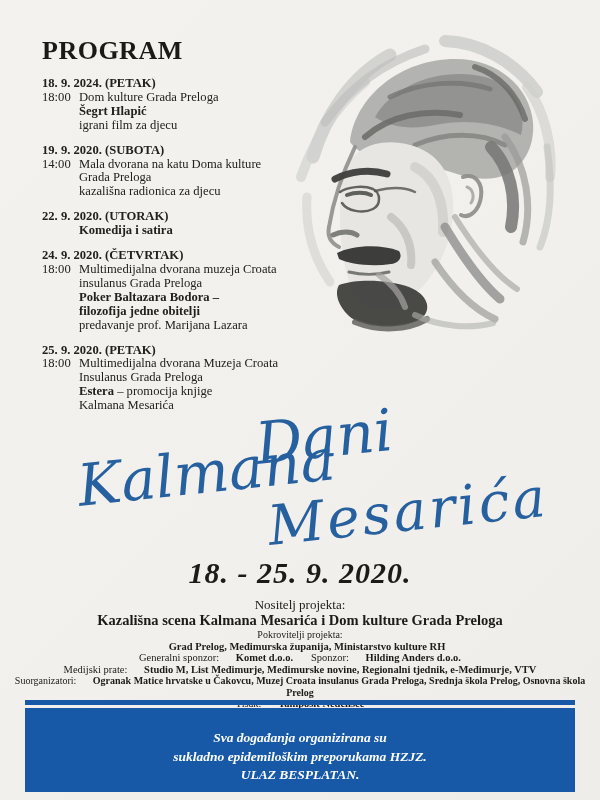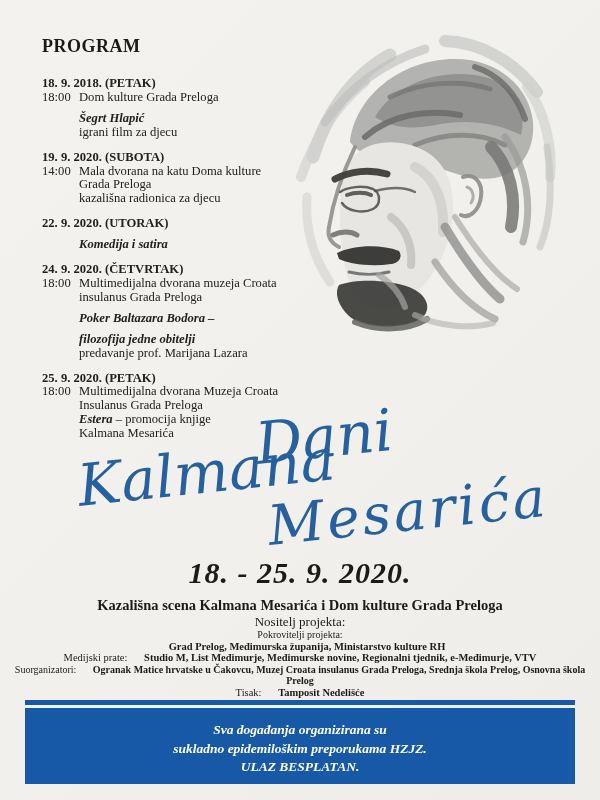--- a/index.html
+++ b/index.html
@@ -3,26 +3,26 @@
 <meta charset="utf-8">
 <style>
   html,body{margin:0;padding:0;background:#ffffff;}
   .poster{
     position:relative;width:600px;height:800px;overflow:hidden;
     background:linear-gradient(135deg,#f3f2ee 0%,#f1f0ec 55%,#eeede9 100%);
     font-family:"Liberation Serif", serif;color:#23201d;
   }
   
   .program{position:absolute;left:42px;top:36px;width:284px;z-index:3;}
-  .program-title{font-size:18px;font-weight:bold;letter-spacing:.5px;color:#1c1a17;margin:0 0 20px 0;}
+  .program-title{font-size:26px;font-weight:bold;letter-spacing:.5px;color:#1c1a17;margin:0 0 11px 0;}
   .event{margin-bottom:11px;font-size:12.6px;line-height:13.9px;}
   .ev-date{font-weight:bold;}
   .ev-time{display:inline-block;width:37px;}
   .indent{padding-left:37px;}
-  .ev-title{font-weight:bold;font-style:italic;margin-top:7px;}
+  .ev-title{font-weight:bold;}
   
   .portrait{position:absolute;left:295px;top:26px;width:270px;height:312px;z-index:1;}
   
   .script{position:absolute;z-index:4;color:#27609f;font-style:italic;
           font-family:"DejaVu Serif", serif;white-space:nowrap;transform-origin:left center;}
   .script-w1{left:256px;top:410px;font-size:58px;transform:rotate(-6deg);}
   .script-w2{left:78px;top:452px;font-size:58px;transform:rotate(-6deg);}
   .script-w3{left:268px;top:494px;font-size:55px;letter-spacing:3px;transform:rotate(-6deg);}
   .date-range{position:absolute;top:556px;left:0;width:100%;text-align:center;z-index:4;
               font-size:30px;font-weight:bold;font-style:italic;letter-spacing:1px;color:#1d1b19;}
@@ -33,21 +33,21 @@
   .c-holder{font-size:14.5px;font-weight:bold;line-height:17px;}
   .c-small{font-size:10px;line-height:11.5px;}
   .c-med{font-size:10.5px;line-height:11.5px;}
   .c-bold{font-weight:bold;padding-left:14px;}
   .c-gap{display:inline-block;width:18px;}
   .c-long{font-size:10px;line-height:11.5px;}
   
   .rule{position:absolute;left:25px;top:700px;width:550px;height:5px;z-index:3;}
   .footer-box{position:absolute;left:25px;top:708px;width:550px;height:72px;z-index:3;
               color:#ffffff;text-align:center;font-style:italic;font-weight:bold;
-              font-size:13.5px;line-height:18.5px;padding-top:4px;}
+              font-size:13.5px;line-height:18.5px;padding-top:12px;}
   .footer-inner{padding-top:9px;}
 </style>
 </head>
 <body>
 
 <div class="poster">
 
   <div class="portrait">
     <svg width="270" height="312" viewBox="0 0 270 310" xmlns="http://www.w3.org/2000/svg">
       <g fill="none" stroke-linecap="round">
@@ -102,21 +102,21 @@
         <path d="M96,190 C110,200 118,218 116,238" stroke="#bcbbb8" stroke-width="8" opacity=".7"></path>
         <path d="M84,248 C96,256 106,268 110,280" stroke="#a5a4a1" stroke-width="6" opacity=".7"></path>
       </g>
     </svg>
   </div>
 
   <div class="program">
     <h1 class="program-title">PROGRAM</h1>
 
     <div class="event">
-      <div class="ev-date">18. 9. 2018. (PETAK)</div>
+      <div class="ev-date">18. 9. 2024. (PETAK)</div>
       <div><span class="ev-time">18:00</span><span>Dom kulture Grada Preloga</span></div>
       <div class="indent ev-title">Šegrt Hlapić</div>
       <div class="indent">igrani film za djecu</div>
     </div>
 
     <div class="event">
       <div class="ev-date">19. 9. 2020. (SUBOTA)</div>
       <div><span class="ev-time">14:00</span><span>Mala dvorana na katu Doma kulture</span></div>
       <div class="indent">Grada Preloga</div>
       <div class="indent">kazališna radionica za djecu</div>
@@ -144,24 +144,25 @@
       <div class="indent">Kalmana Mesarića</div>
     </div>
   </div>
 
   <div class="script script-w1" style="color: rgb(39, 96, 159);">Dani</div>
   <div class="script script-w2" style="color: rgb(39, 96, 159);">Kalmana</div>
   <div class="script script-w3" style="color: rgb(39, 96, 159);">Mesarića</div>
   <div class="date-range">18. - 25. 9. 2020.</div>
 
   <div class="credits">
+    <div class="c-line c-holder-label">Nositelj projekta:</div>
     <div class="c-line c-holder">Kazališna scena Kalmana Mesarića i Dom kulture Grada Preloga</div>
-    <div class="c-line c-holder-label">Nositelj projekta:</div>
     <div class="c-line c-small">Pokrovitelji projekta:</div>
     <div class="c-line c-med c-bold">Grad Prelog, Međimurska županija, Ministarstvo kulture RH</div>
+    <div class="c-line c-med"><span>Generalni sponzor: </span><span class="c-bold">Komet d.o.o.</span><span class="c-gap"></span><span>Sponzor: </span><span class="c-bold">Hilding Anders d.o.o.</span></div>
     <div class="c-line c-med"><span>Medijski prate: </span><span class="c-bold">Studio M, List Međimurje, Međimurske novine, Regionalni tjednik, e-Međimurje, VTV</span></div>
     <div class="c-line c-long"><span>Suorganizatori: </span><span class="c-bold">Ogranak Matice hrvatske u Čakovcu, Muzej Croata insulanus Grada Preloga, Srednja škola Prelog, Osnovna škola Prelog</span></div>
     <div class="c-line c-med"><span>Tisak: </span><span class="c-bold">Tamposit Nedelišće</span></div>
   </div>
 
   <div class="rule" style="background: rgb(23, 89, 166);"></div>
   <div class="footer-box" style="background: rgb(23, 89, 166);">
     <div class="footer-inner">
       <div>Sva događanja organizirana su</div>
       <div>sukladno epidemiloškim preporukama HZJZ.</div>

